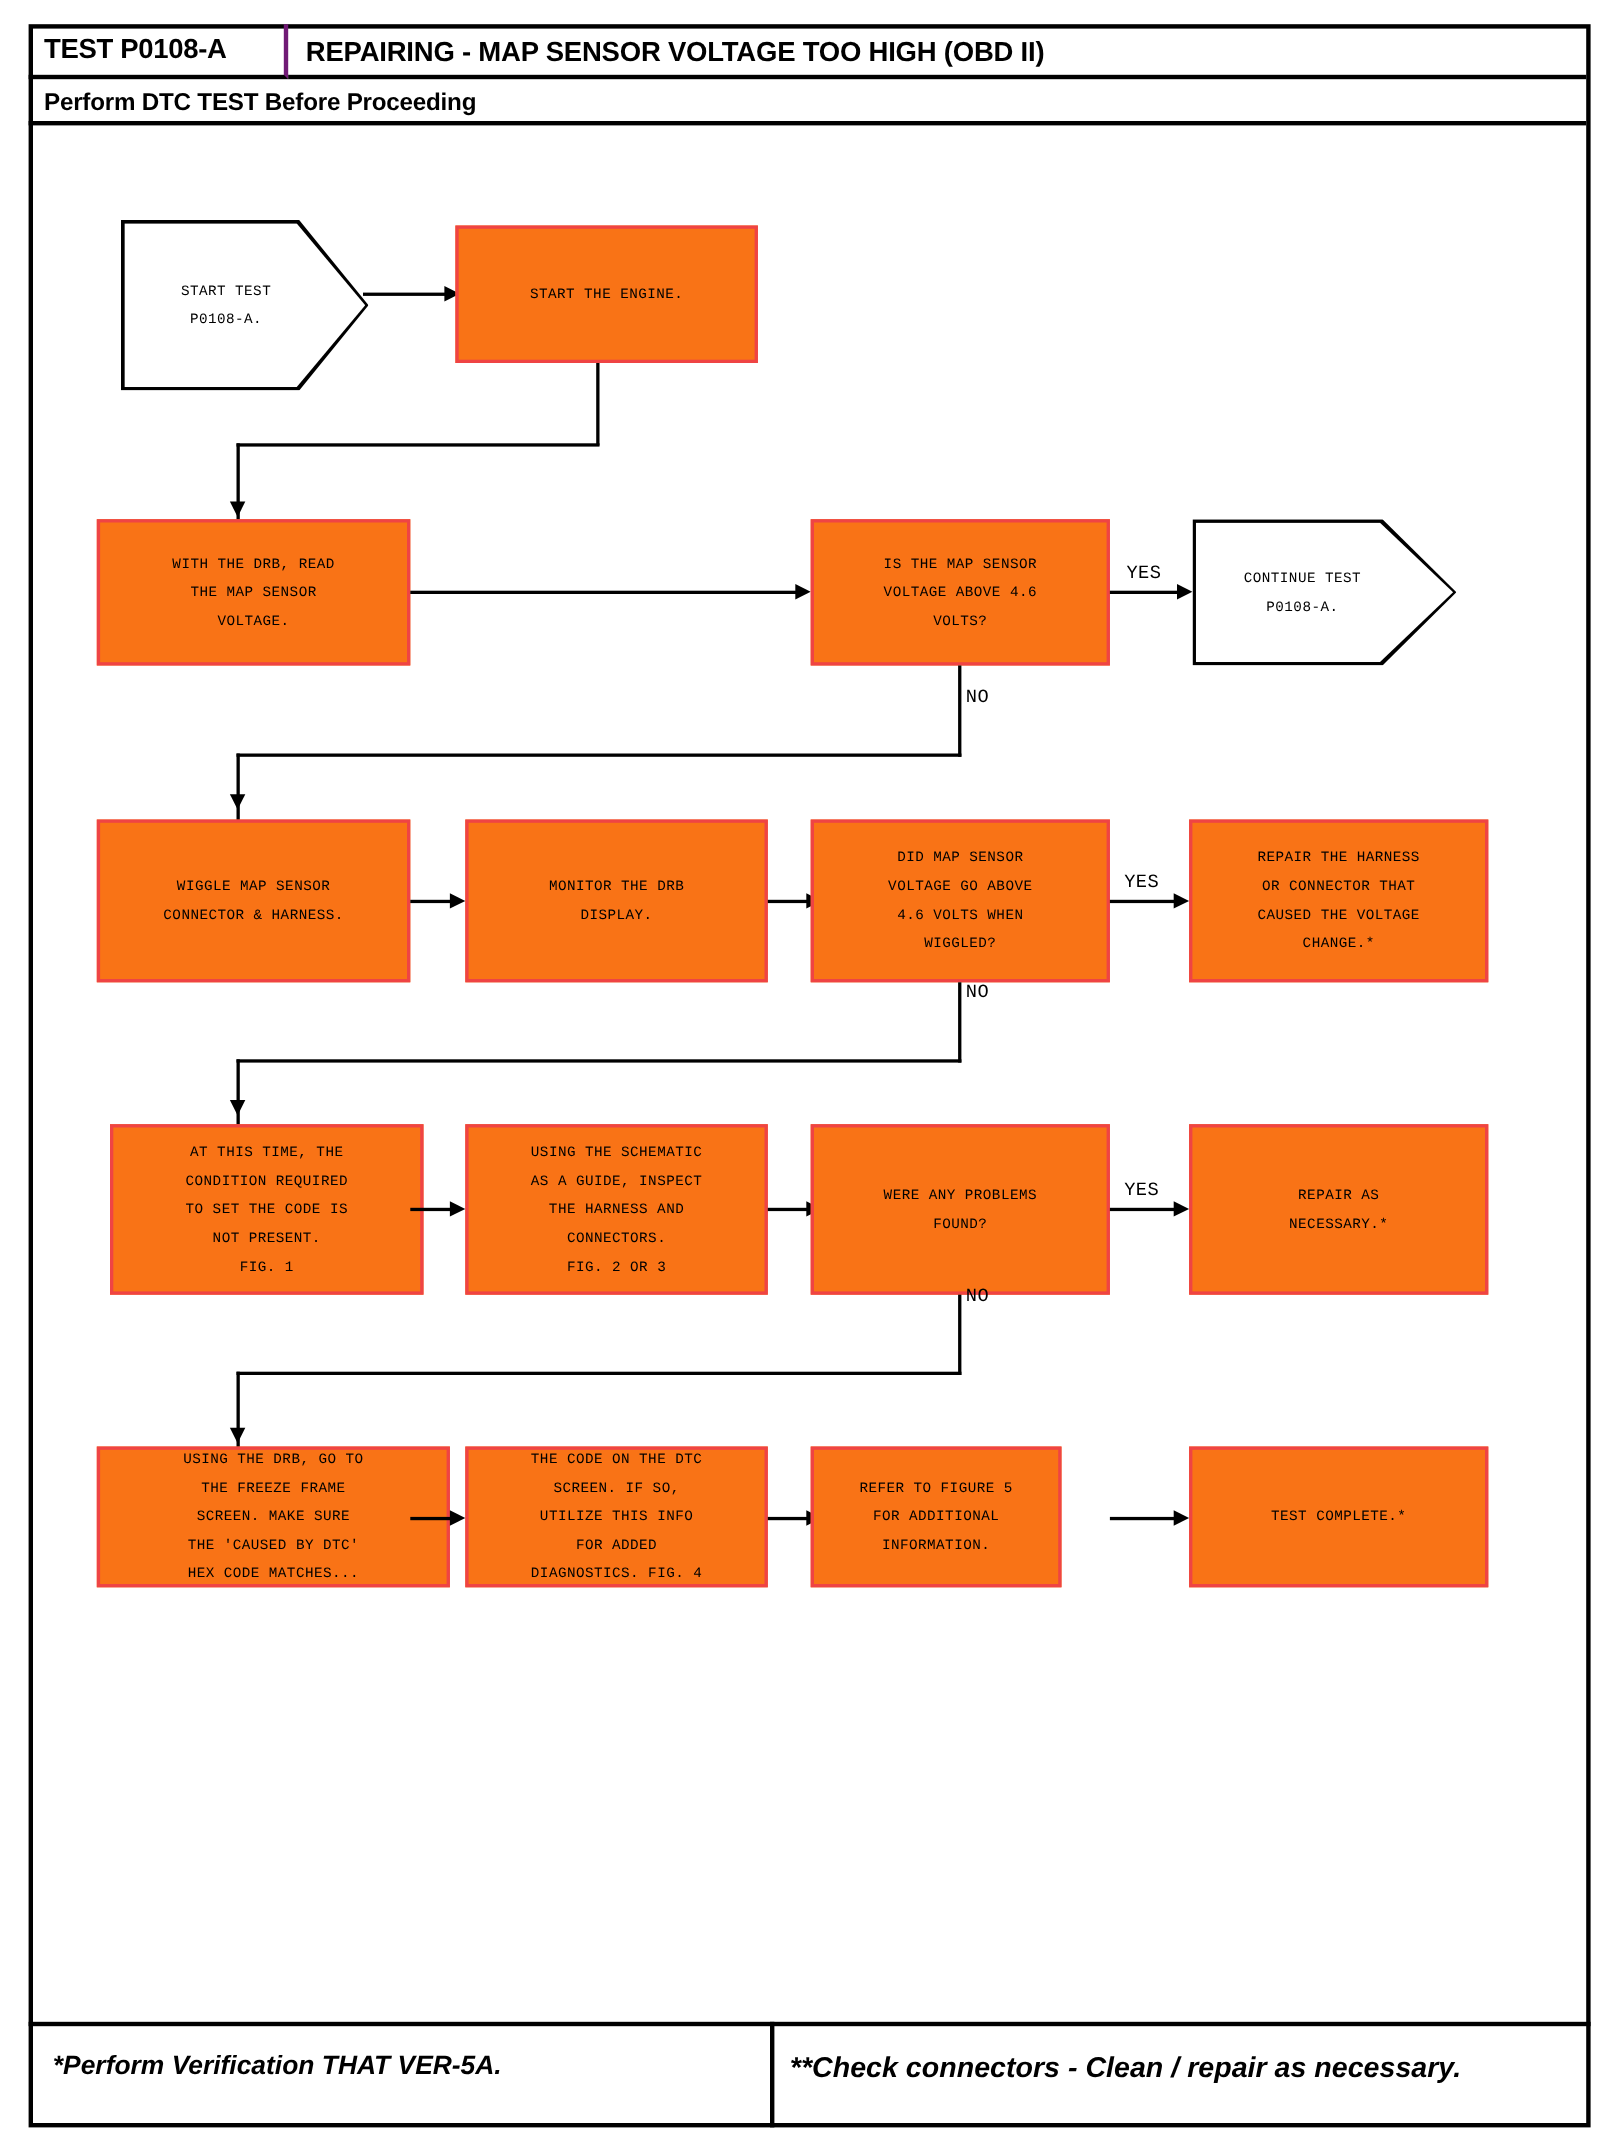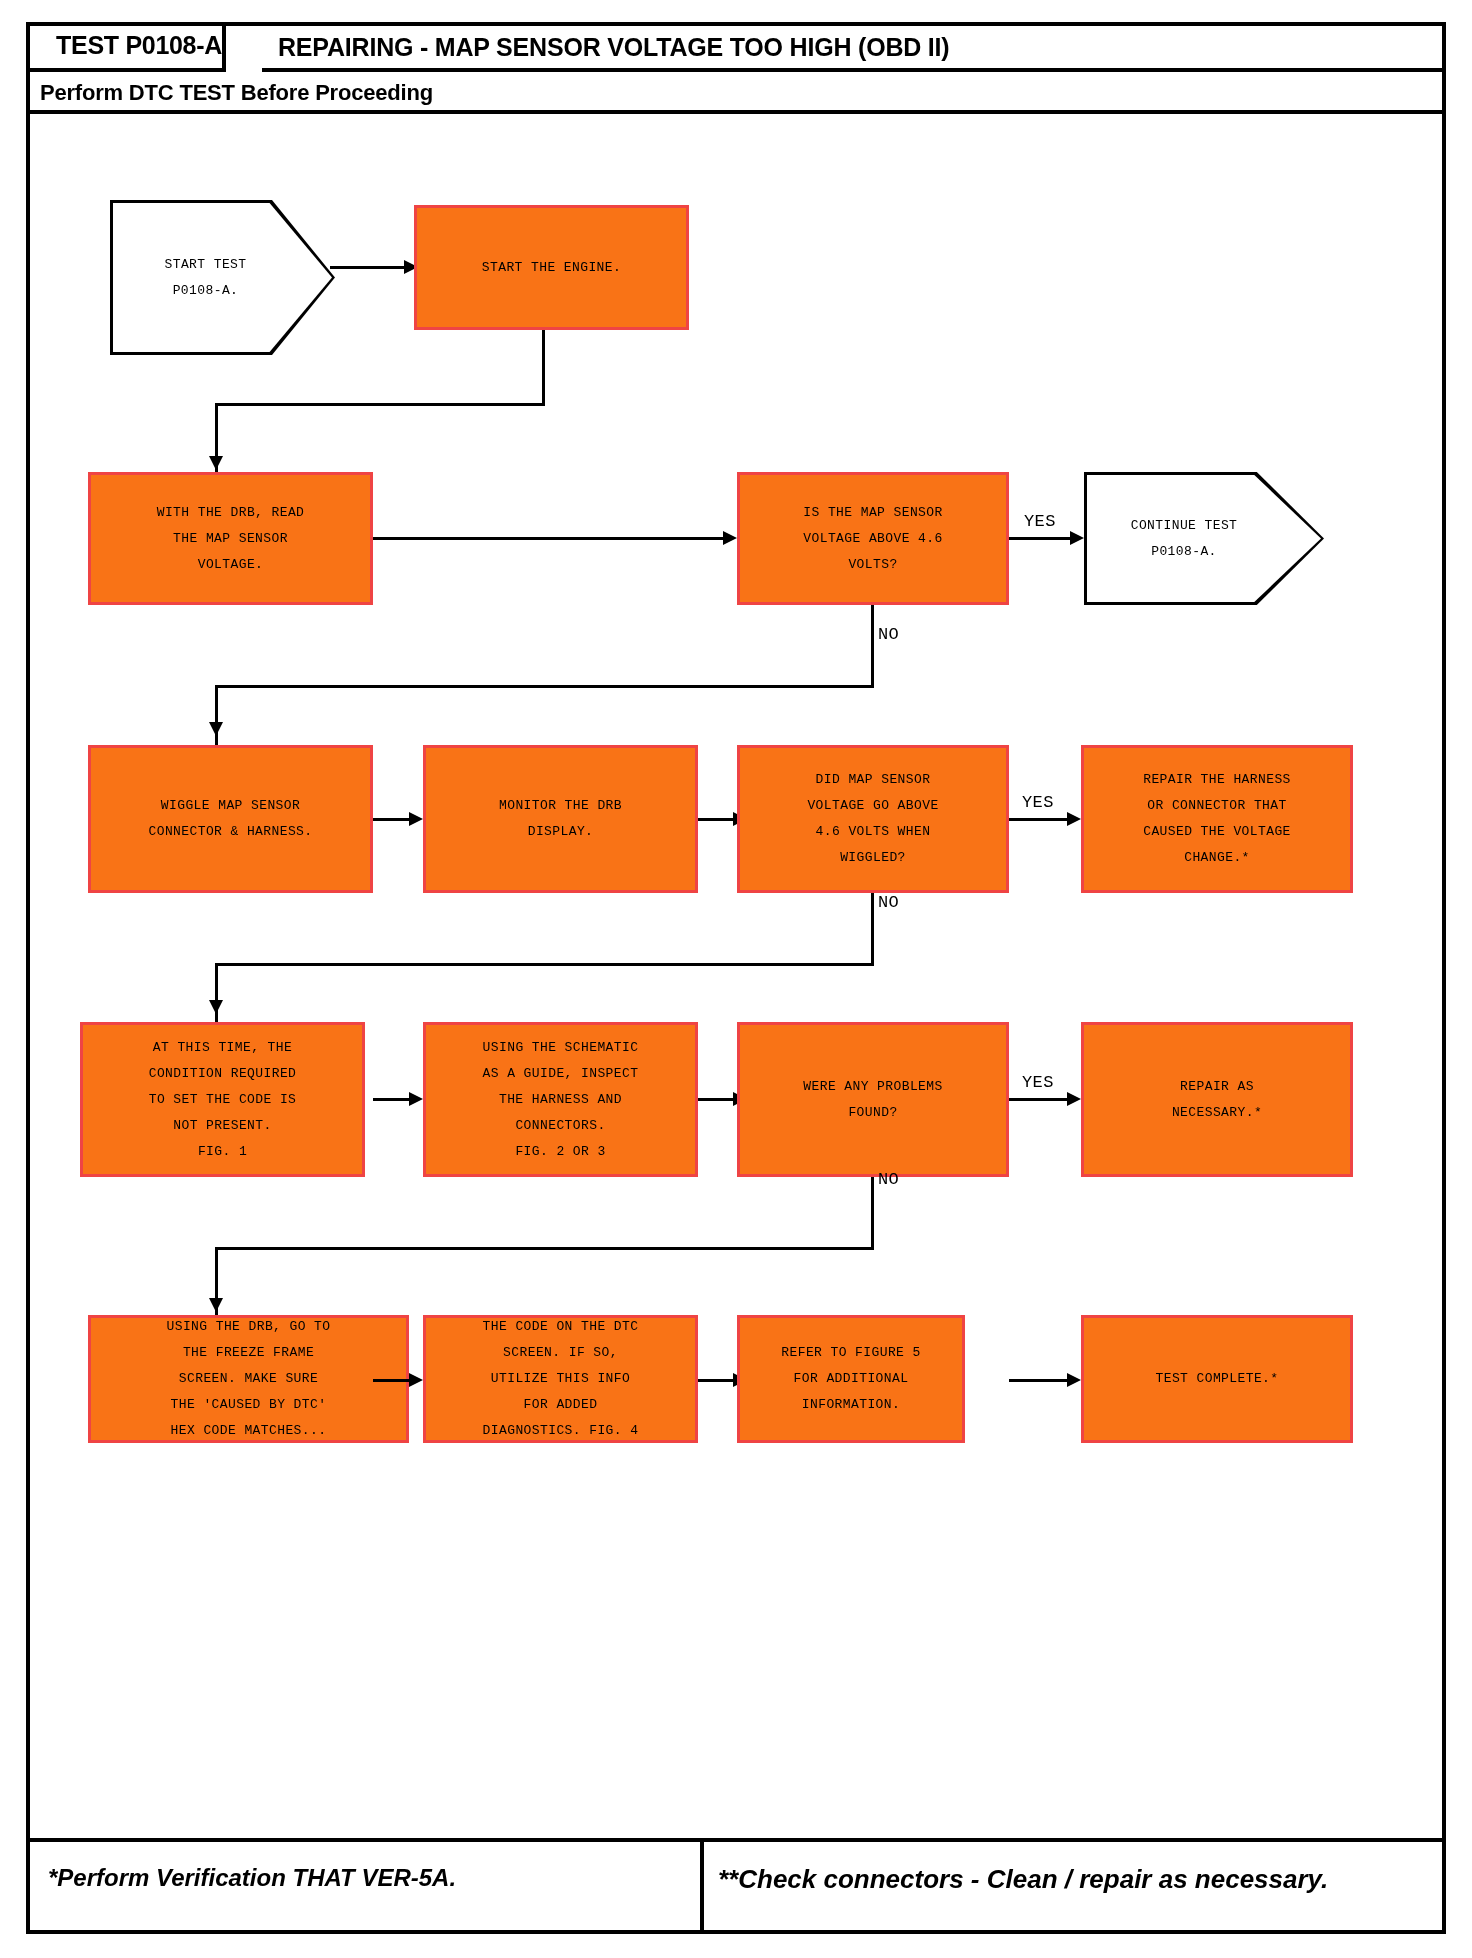--- a/index.html
+++ b/index.html
@@ -37,29 +37,28 @@
     left: 26px;
     top: 22px;
     width: 1420px;
     height: 86px;
     box-sizing: border-box;
   }
   .test-id-box {
     position: absolute;
     left: 0px;
     top: 0px;
-    width: 200px;
+    width: 236px;
     height: 50px;
-    border-right: 4px solid #000000;
+    border-right: 4px solid #701a75;
     border-bottom: 4px solid #000;
     box-sizing: border-box;
     display: flex;
     align-items: center;
     padding-left: 14px;
-    justify-content: flex-end;
   }
   .test-id-text {
     font-size: 25px;
     font-weight: bold;
     letter-spacing: -0.3px;
     white-space: nowrap;
   }
   .header-title {
     position: absolute;
     left: 252px;
@@ -316,21 +315,21 @@
 CAUSED THE VOLTAGE
 CHANGE.*</span>
   </div>
 
   <div class="vline" style="left:871px; top:893px; height:73px;"></div>
   <span class="edge-label" style="left:878px; top:893px;">NO</span>
   <div class="hline" style="left:215px; top:963px; width:659px;"></div>
   <div class="vline" style="left:215px; top:963px; height:76px;"></div>
   <div class="arrowhead-down" style="left:209px; top:1000px;"></div>
 
-  <div class="node" style="left:80px; top:1022px; width:285px; height:155px;">
+  <div class="node" style="left:100px; top:1022px; width:285px; height:155px;">
     <span class="node-text">AT THIS TIME, THE
 CONDITION REQUIRED
 TO SET THE CODE IS
 NOT PRESENT.
 FIG. 1</span>
   </div>
 
   <div class="hline" style="left:373px; top:1098px; width:40px;"></div>
   <div class="arrowhead-right" style="left:409px; top:1092px;"></div>
 

